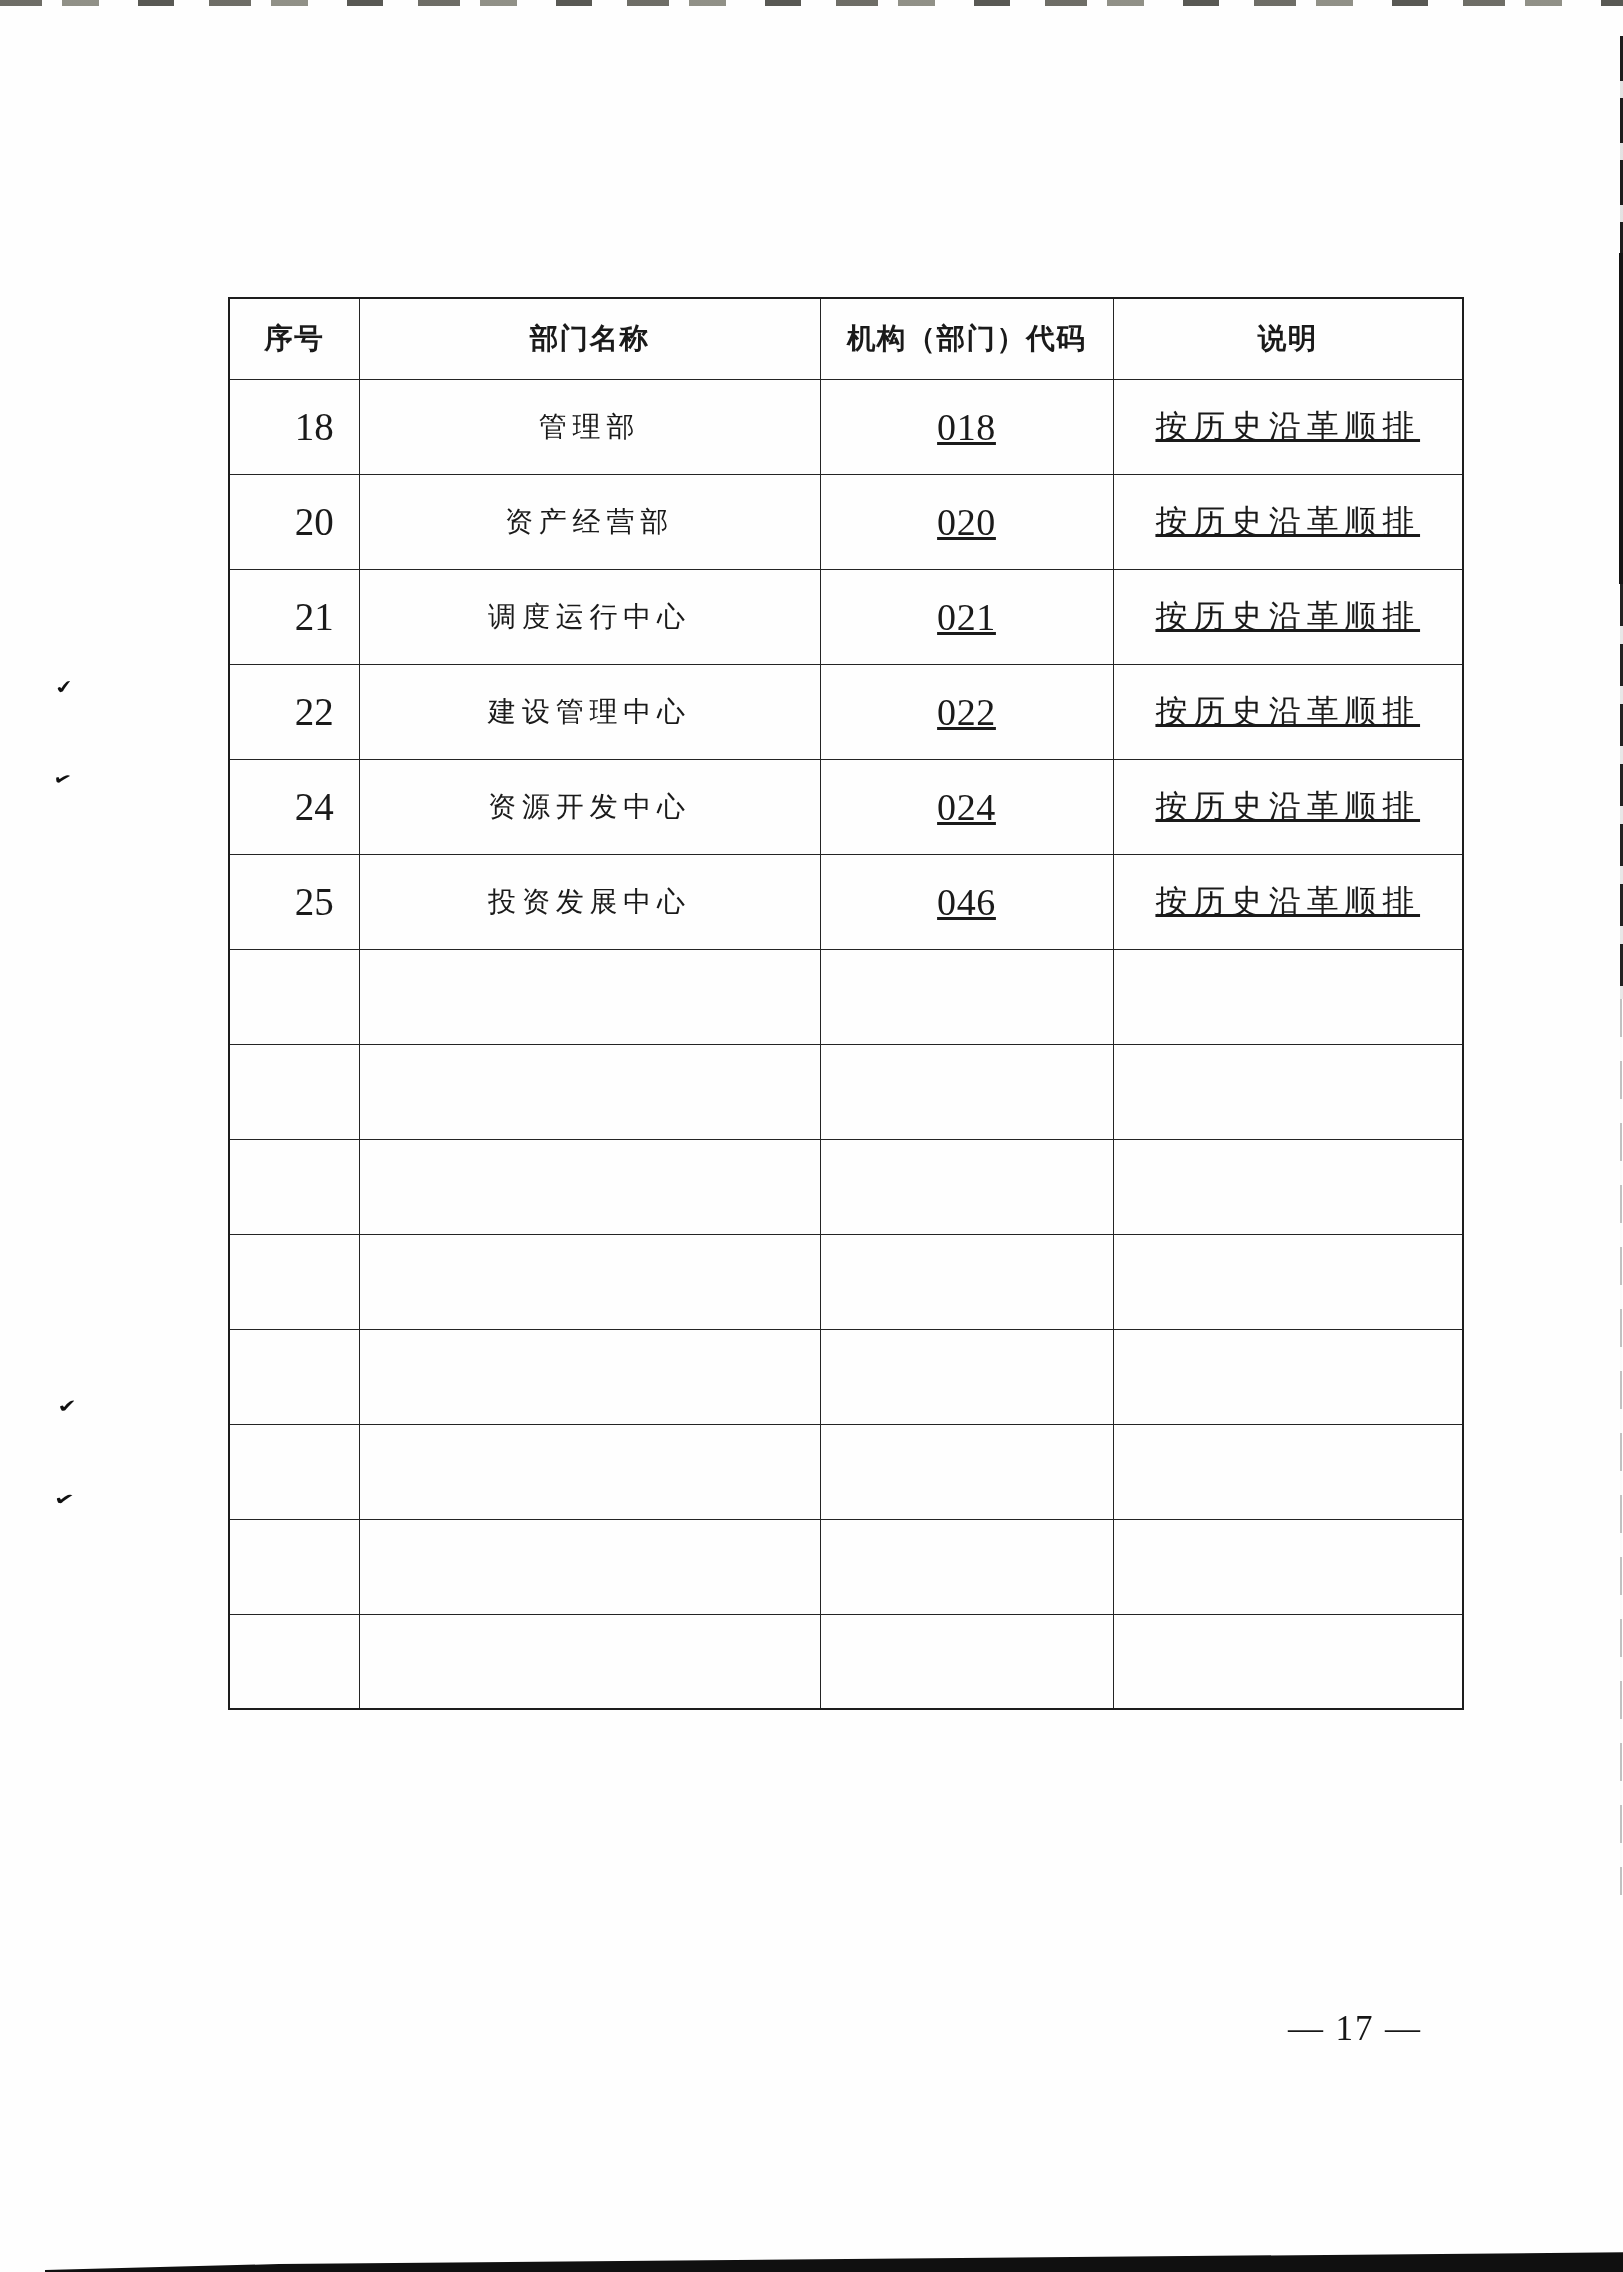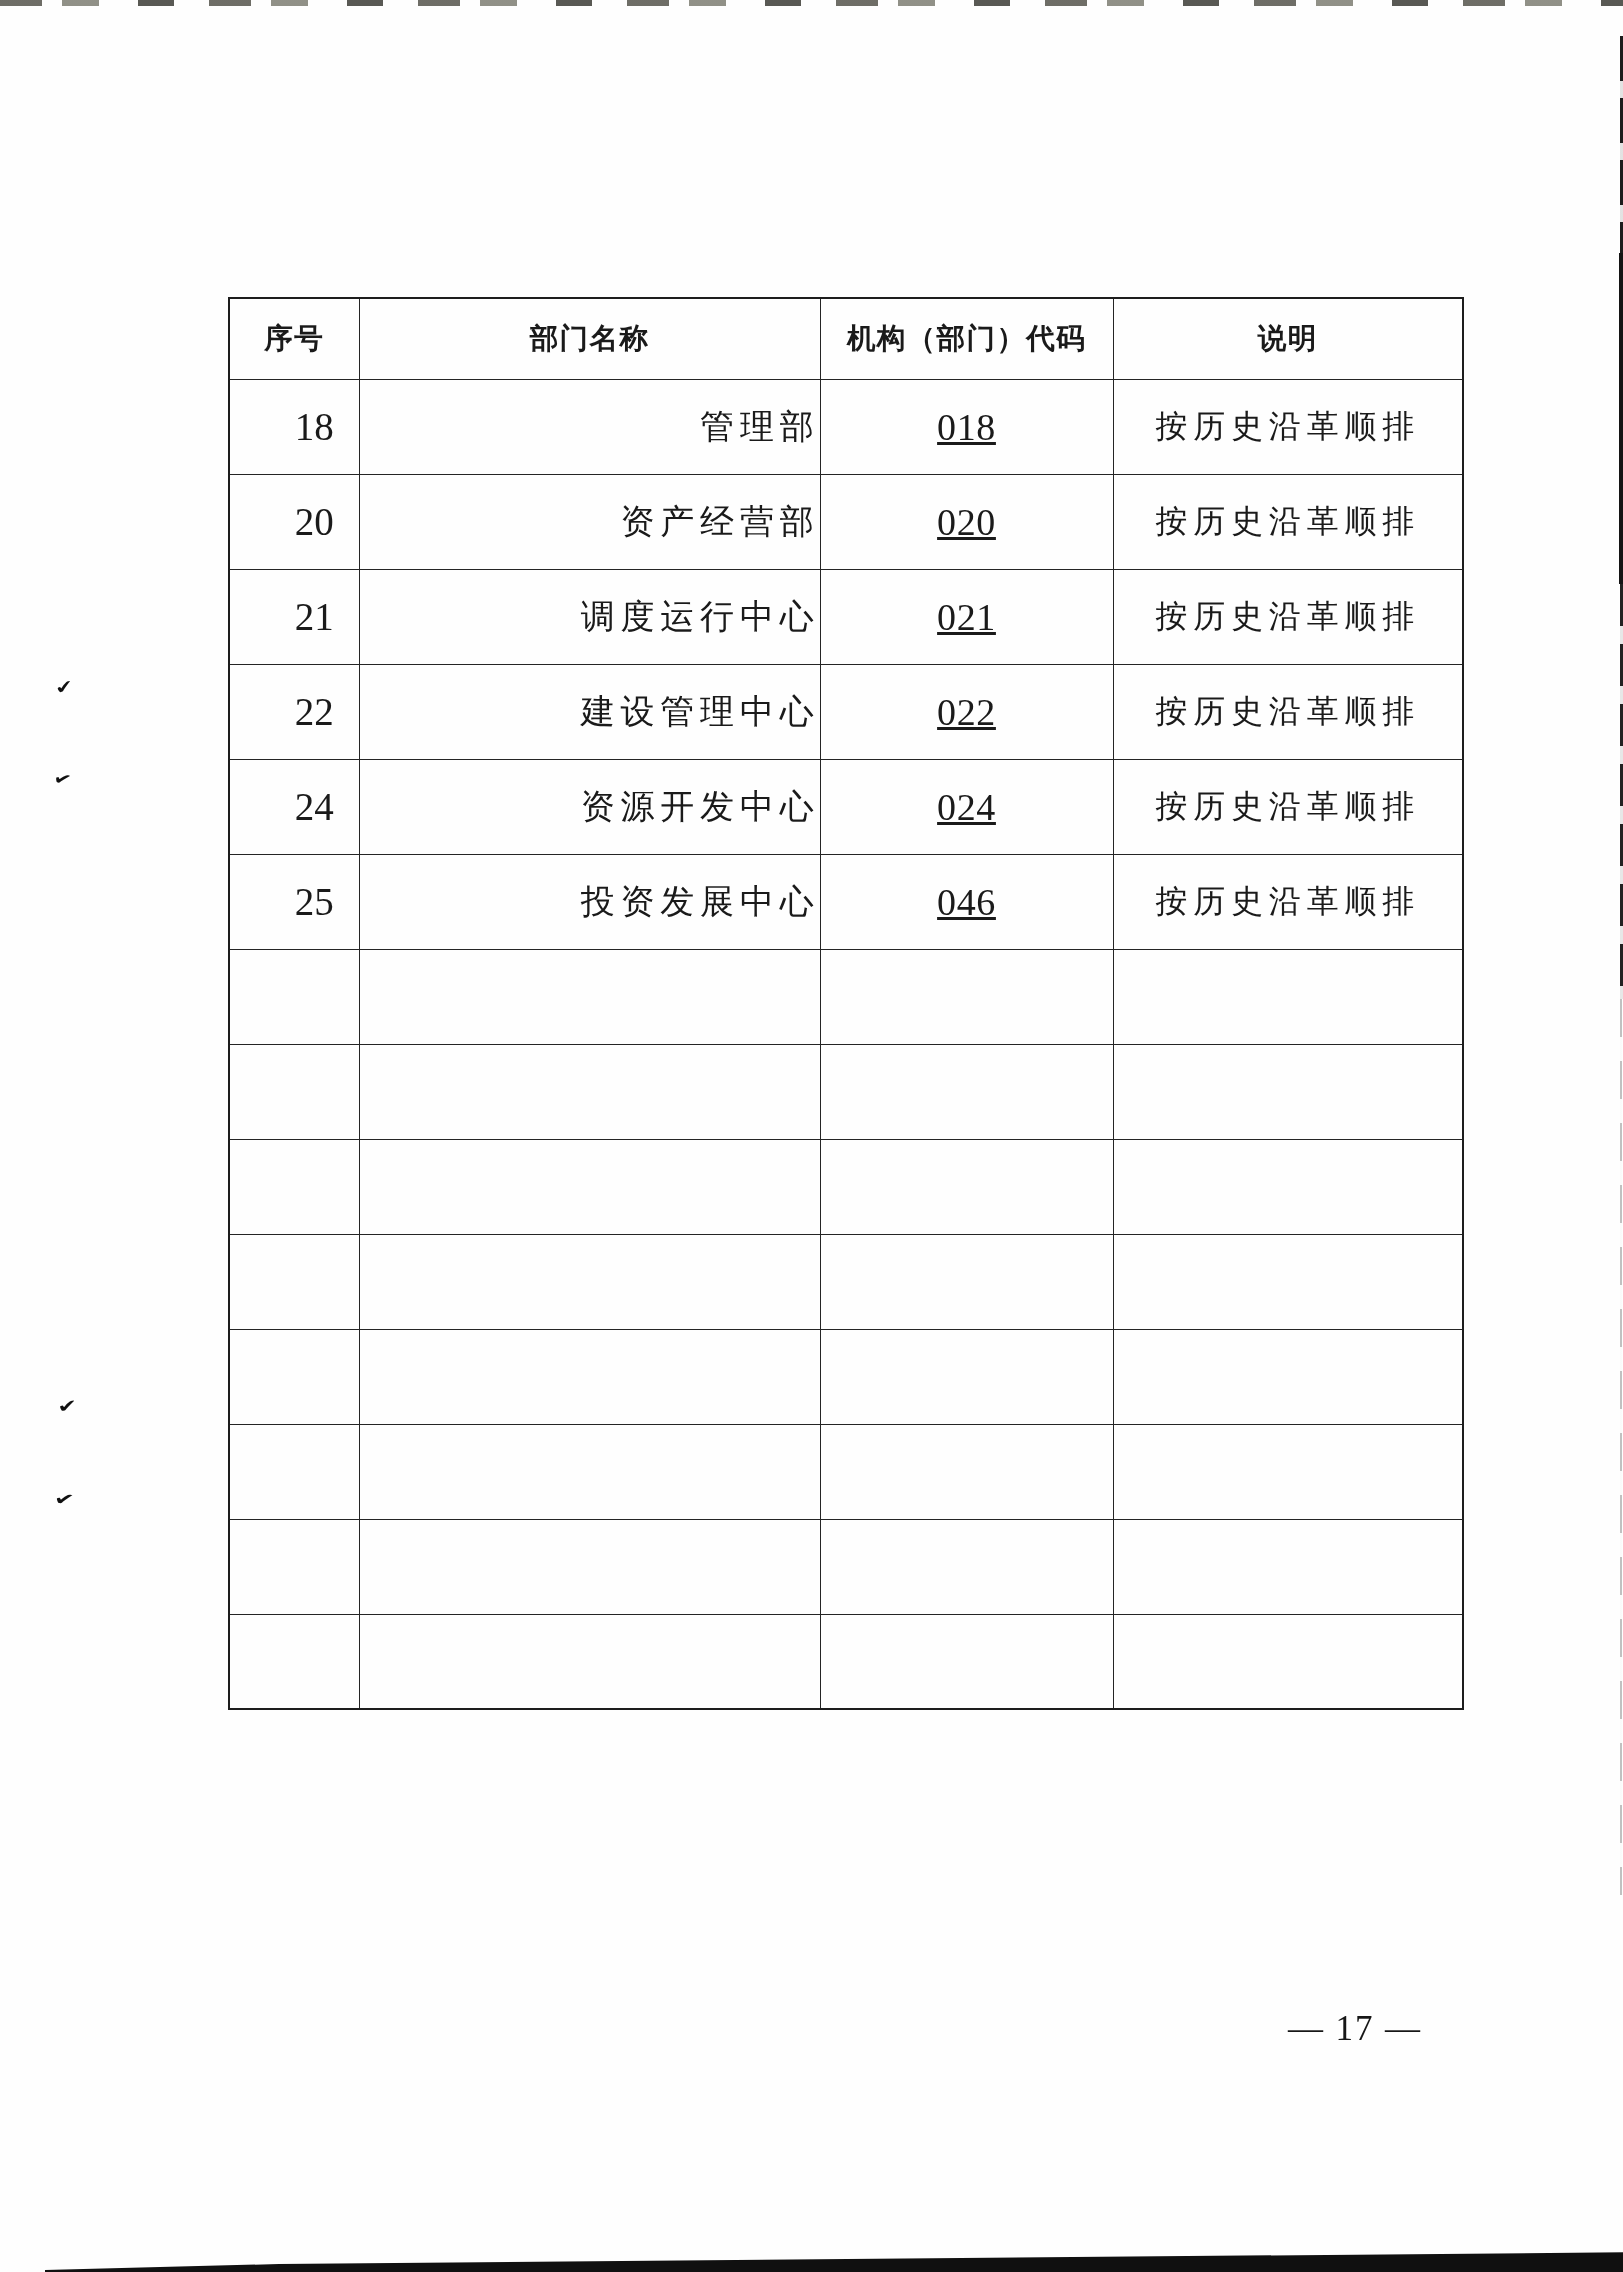--- a/index.html
+++ b/index.html
@@ -93,23 +93,23 @@
   .dept-table thead tr { height: 81px; }
   .dept-table tbody tr { height: 95px; }
   .dept-table tbody tr.empty { height: 95px; }
 
   .dept-table th {
     font-size: 28.6px;
     font-weight: bold;
     letter-spacing: 1.3px;
   }
   td.no   { font-size: 39px; padding-left: 40px; }
-  td.name { font-size: 34px; letter-spacing: 5.8px; text-align: right; }
+  td.name { font-size: 28px; letter-spacing: 5.8px; }
   td.code { font-size: 38px; letter-spacing: 0.6px; text-decoration: underline; }
-  td.note { font-size: 32px; letter-spacing: 5.8px; }
+  td.note { font-size: 32px; letter-spacing: 5.8px; text-decoration: underline; }
 
   
   .page-number {
     position: absolute;
     left: 1288px;
     top: 2009px;
     width: 169px;
     text-align: left;
     font-size: 35px;
     letter-spacing: 1.9px;

